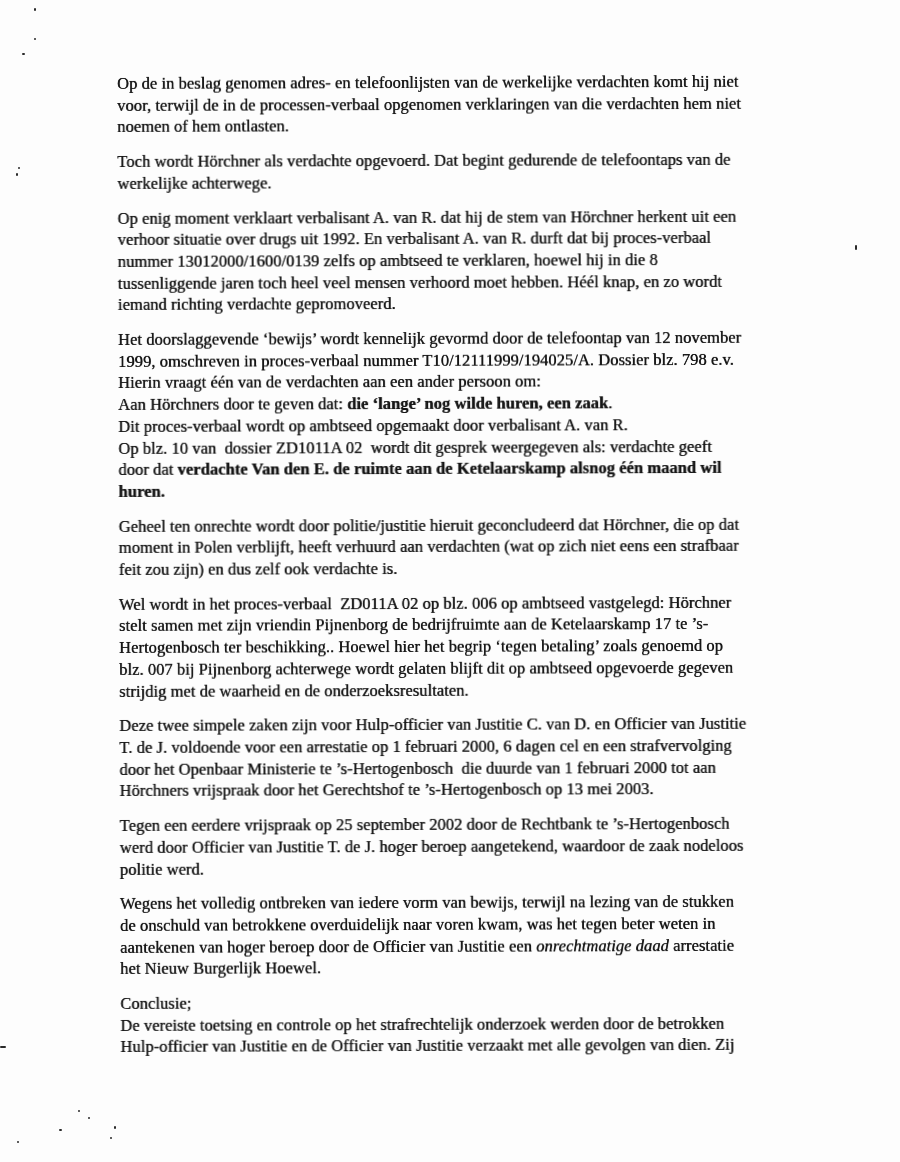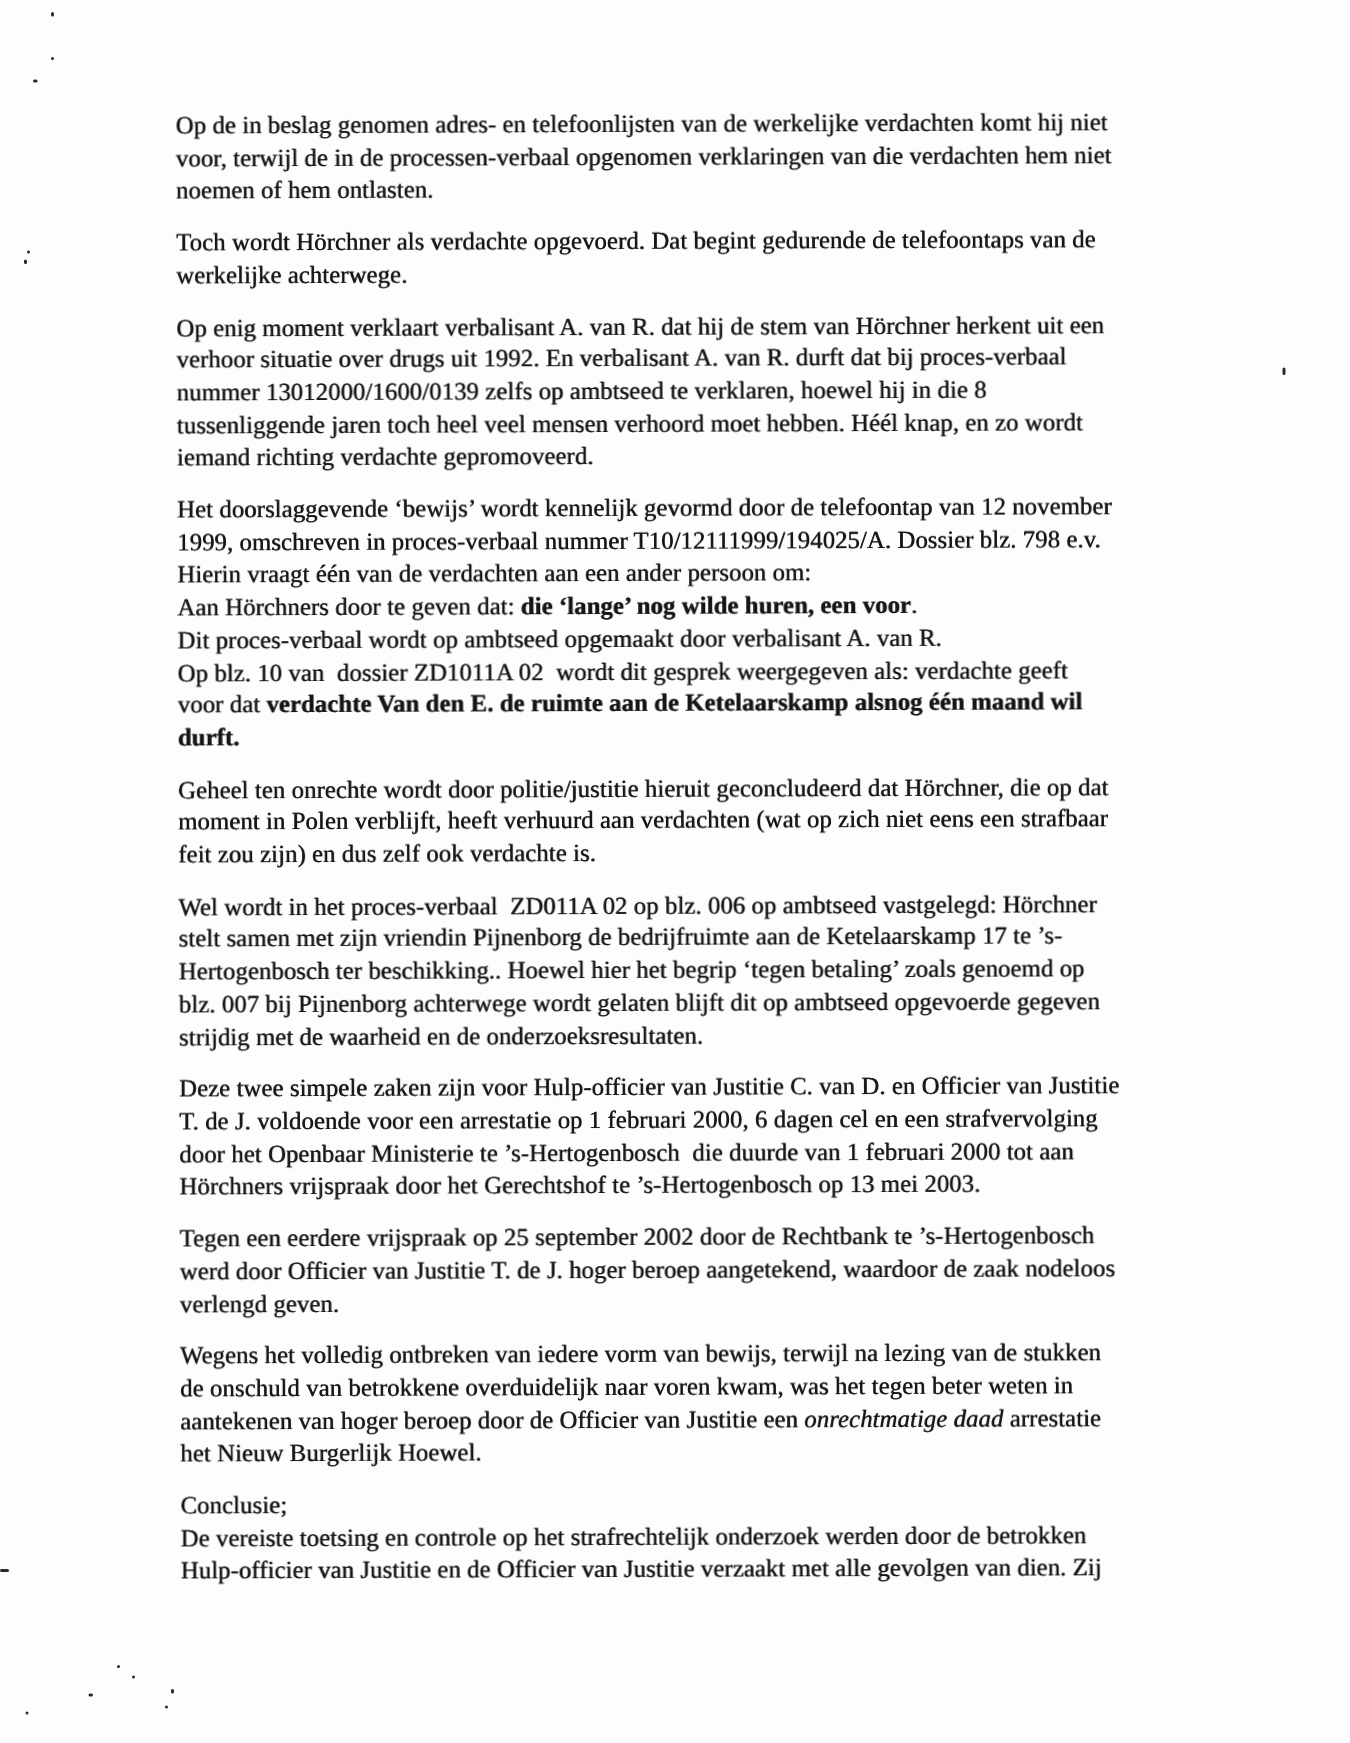--- a/index.html
+++ b/index.html
@@ -58,25 +58,25 @@
         <div class="line"><span>Op enig moment verklaart verbalisant A. van R. dat hij de stem van Hörchner herkent uit een</span></div>
         <div class="line"><span>verhoor situatie over drugs uit 1992. En verbalisant A. van R. durft dat bij proces-verbaal</span></div>
         <div class="line"><span>nummer 13012000/1600/0139 zelfs op ambtseed te verklaren, hoewel hij in die 8</span></div>
         <div class="line"><span>tussenliggende jaren toch heel veel mensen verhoord moet hebben. Héél knap, en zo wordt</span></div>
         <div class="line"><span>iemand richting verdachte gepromoveerd.</span></div>
       </div>
       <div class="paragraph">
         <div class="line"><span>Het doorslaggevende ‘bewijs’ wordt kennelijk gevormd door de telefoontap van 12 november</span></div>
         <div class="line"><span>1999, omschreven in proces-verbaal nummer T10/12111999/194025/A. Dossier blz. 798 e.v.</span></div>
         <div class="line"><span>Hierin vraagt één van de verdachten aan een ander persoon om:</span></div>
-        <div class="line"><span>Aan Hörchners door te geven dat: </span><span class="bold">die ‘lange’ nog wilde huren, een voor</span><span>.</span></div>
+        <div class="line"><span>Aan Hörchners door te geven dat: </span><span class="bold">die ‘lange’ nog wilde huren, een zaak</span><span>.</span></div>
         <div class="line"><span>Dit proces-verbaal wordt op ambtseed opgemaakt door verbalisant A. van R.</span></div>
         <div class="line"><span>Op blz. 10 van  dossier ZD1011A 02  wordt dit gesprek weergegeven als: verdachte geeft</span></div>
-        <div class="line"><span>voor dat </span><span class="bold">verdachte Van den E. de ruimte aan de Ketelaarskamp alsnog één maand wil</span></div>
-        <div class="line"><span class="bold">durft.</span></div>
+        <div class="line"><span>door dat </span><span class="bold">verdachte Van den E. de ruimte aan de Ketelaarskamp alsnog één maand wil</span></div>
+        <div class="line"><span class="bold">huren.</span></div>
       </div>
       <div class="paragraph">
         <div class="line"><span>Geheel ten onrechte wordt door politie/justitie hieruit geconcludeerd dat Hörchner, die op dat</span></div>
         <div class="line"><span>moment in Polen verblijft, heeft verhuurd aan verdachten (wat op zich niet eens een strafbaar</span></div>
         <div class="line"><span>feit zou zijn) en dus zelf ook verdachte is.</span></div>
       </div>
       <div class="paragraph">
         <div class="line"><span>Wel wordt in het proces-verbaal  ZD011A 02 op blz. 006 op ambtseed vastgelegd: Hörchner</span></div>
         <div class="line"><span>stelt samen met zijn vriendin Pijnenborg de bedrijfruimte aan de Ketelaarskamp 17 te ’s-</span></div>
         <div class="line"><span>Hertogenbosch ter beschikking.. Hoewel hier het begrip ‘tegen betaling’ zoals genoemd op</span></div>
@@ -85,21 +85,21 @@
       </div>
       <div class="paragraph">
         <div class="line"><span>Deze twee simpele zaken zijn voor Hulp-officier van Justitie C. van D. en Officier van Justitie</span></div>
         <div class="line"><span>T. de J. voldoende voor een arrestatie op 1 februari 2000, 6 dagen cel en een strafvervolging</span></div>
         <div class="line"><span>door het Openbaar Ministerie te ’s-Hertogenbosch  die duurde van 1 februari 2000 tot aan</span></div>
         <div class="line"><span>Hörchners vrijspraak door het Gerechtshof te ’s-Hertogenbosch op 13 mei 2003.</span></div>
       </div>
       <div class="paragraph">
         <div class="line"><span>Tegen een eerdere vrijspraak op 25 september 2002 door de Rechtbank te ’s-Hertogenbosch</span></div>
         <div class="line"><span>werd door Officier van Justitie T. de J. hoger beroep aangetekend, waardoor de zaak nodeloos</span></div>
-        <div class="line"><span>verlengd geven.</span></div>
+        <div class="line"><span>politie werd.</span></div>
       </div>
       <div class="paragraph">
         <div class="line"><span>Wegens het volledig ontbreken van iedere vorm van bewijs, terwijl na lezing van de stukken</span></div>
         <div class="line"><span>de onschuld van betrokkene overduidelijk naar voren kwam, was het tegen beter weten in</span></div>
         <div class="line"><span>aantekenen van hoger beroep door de Officier van Justitie een </span><span class="italic">onrechtmatige daad</span><span> arrestatie</span></div>
         <div class="line"><span>het Nieuw Burgerlijk Hoewel.</span></div>
       </div>
       <div class="paragraph">
         <div class="line"><span>Conclusie;</span></div>
         <div class="line"><span>De vereiste toetsing en controle op het strafrechtelijk onderzoek werden door de betrokken</span></div>

